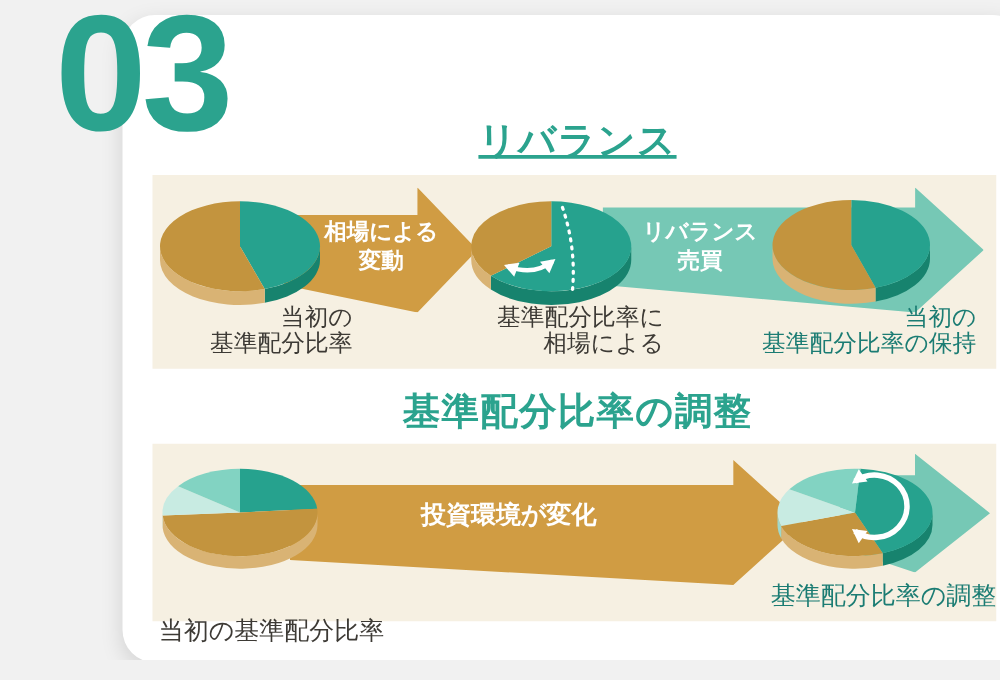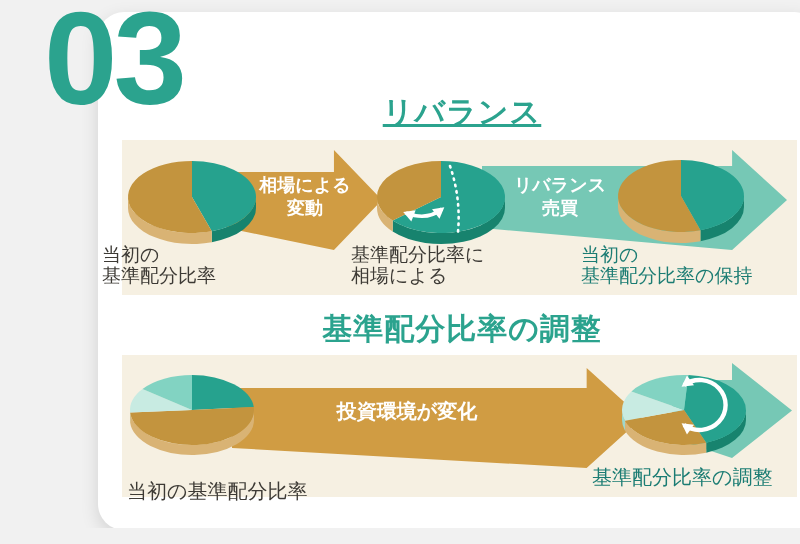--- a/index.html
+++ b/index.html
@@ -22,26 +22,26 @@
   .arrow.a2{left:450px;top:150px;width:305px;height:100px;background:#76c8b5;
         clip-path:polygon(0 16%,82% 16%,82% 0%,100% 50%,82% 100%,0 78%);}
   .arrow.a3{left:200px;top:368px;width:410px;height:100px;background:#d09c43;
         clip-path:polygon(0 20%,86.5% 20%,86.5% 0%,100% 50%,86.5% 100%,0 80%);}
   .arrow.a4{left:640px;top:363px;width:120px;height:95px;background:#76c8b5;
         clip-path:polygon(0 18%,50% 18%,50% 0%,100% 50%,50% 100%,0 79%);}
   .caption{position:absolute;color:#ffffff;font-weight:700;text-align:center;z-index:6;}
   .cap1{left:203px;top:174px;width:140px;font-size:18px;line-height:23px;}
   .cap2{left:448px;top:174px;width:160px;font-size:18px;line-height:23px;}
   .cap3{left:260px;top:398px;width:230px;font-size:20px;font-family:Liberation Serif, serif;}
-  .label{position:absolute;text-align:left;color:#3d3a35;font-size:19px;line-height:21px;z-index:6;}
+  .label{position:absolute;text-align:right;color:#3d3a35;font-size:19px;line-height:21px;z-index:6;}
   .label.teal{color:#1b7c73;}
   .lab1{left:70px;top:244px;width:180px;}
   .lab2{left:319px;top:244px;width:180px;}
   .lab3{left:549px;top:244px;width:200px;}
-  .lab4{left:95px;top:481px;width:230px;text-align:left;font-size:20px;}
+  .lab4{left:95px;top:495px;width:230px;text-align:left;font-size:20px;}
   .lab5{left:560px;top:467px;width:205px;font-size:20px;}
   #fig{position:absolute;left:0;top:0;z-index:5;pointer-events:none;}
 </style>
 </head>
 <body>
 
 <div class="stage">
 
   <div class="card"></div>
 

